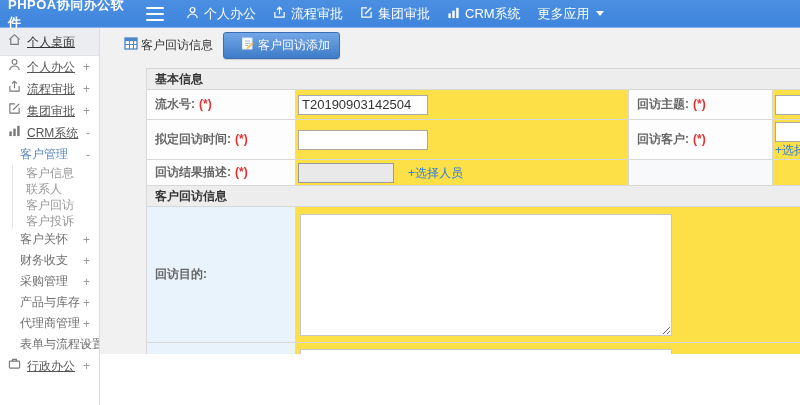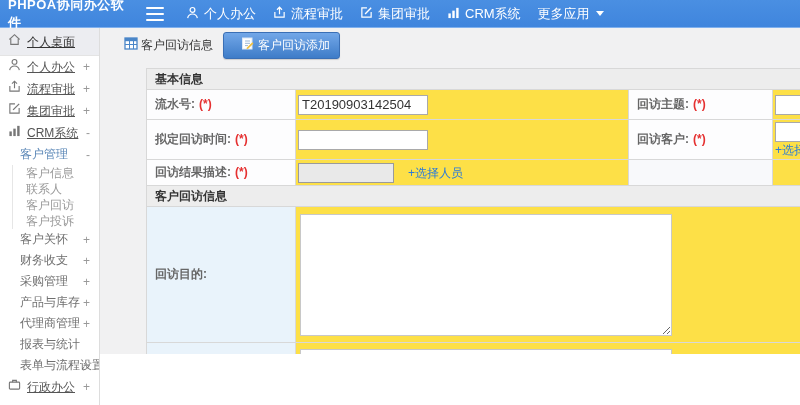--- a/index.html
+++ b/index.html
@@ -176,23 +176,20 @@
   </div>
   <div class="sbitem lvl2">
     <span>产品与库存</span>
     <span class="exp">+</span>
   </div>
   <div class="sbitem lvl2">
     <span>代理商管理</span>
     <span class="exp">+</span>
   </div>
   <div class="sbitem lvl2">
-    <span>报表与统计</span>
-  </div>
-  <div class="sbitem lvl2">
     <span>表单与流程设置</span>
     <span class="exp">+</span>
   </div>
   <div class="sbitem lvl1">
     <span><svg width="13" height="13" viewBox="0 0 14 14">
           <rect x="1.5" y="4.5" width="11" height="7.5" rx="1" fill="none" stroke="#777" stroke-width="1.2"></rect>
           <path d="M5 4.5v-2h4v2" fill="none" stroke="#777" stroke-width="1.2"></path>
         </svg></span>
     <span>行政办公</span>
     <span class="exp">+</span>

